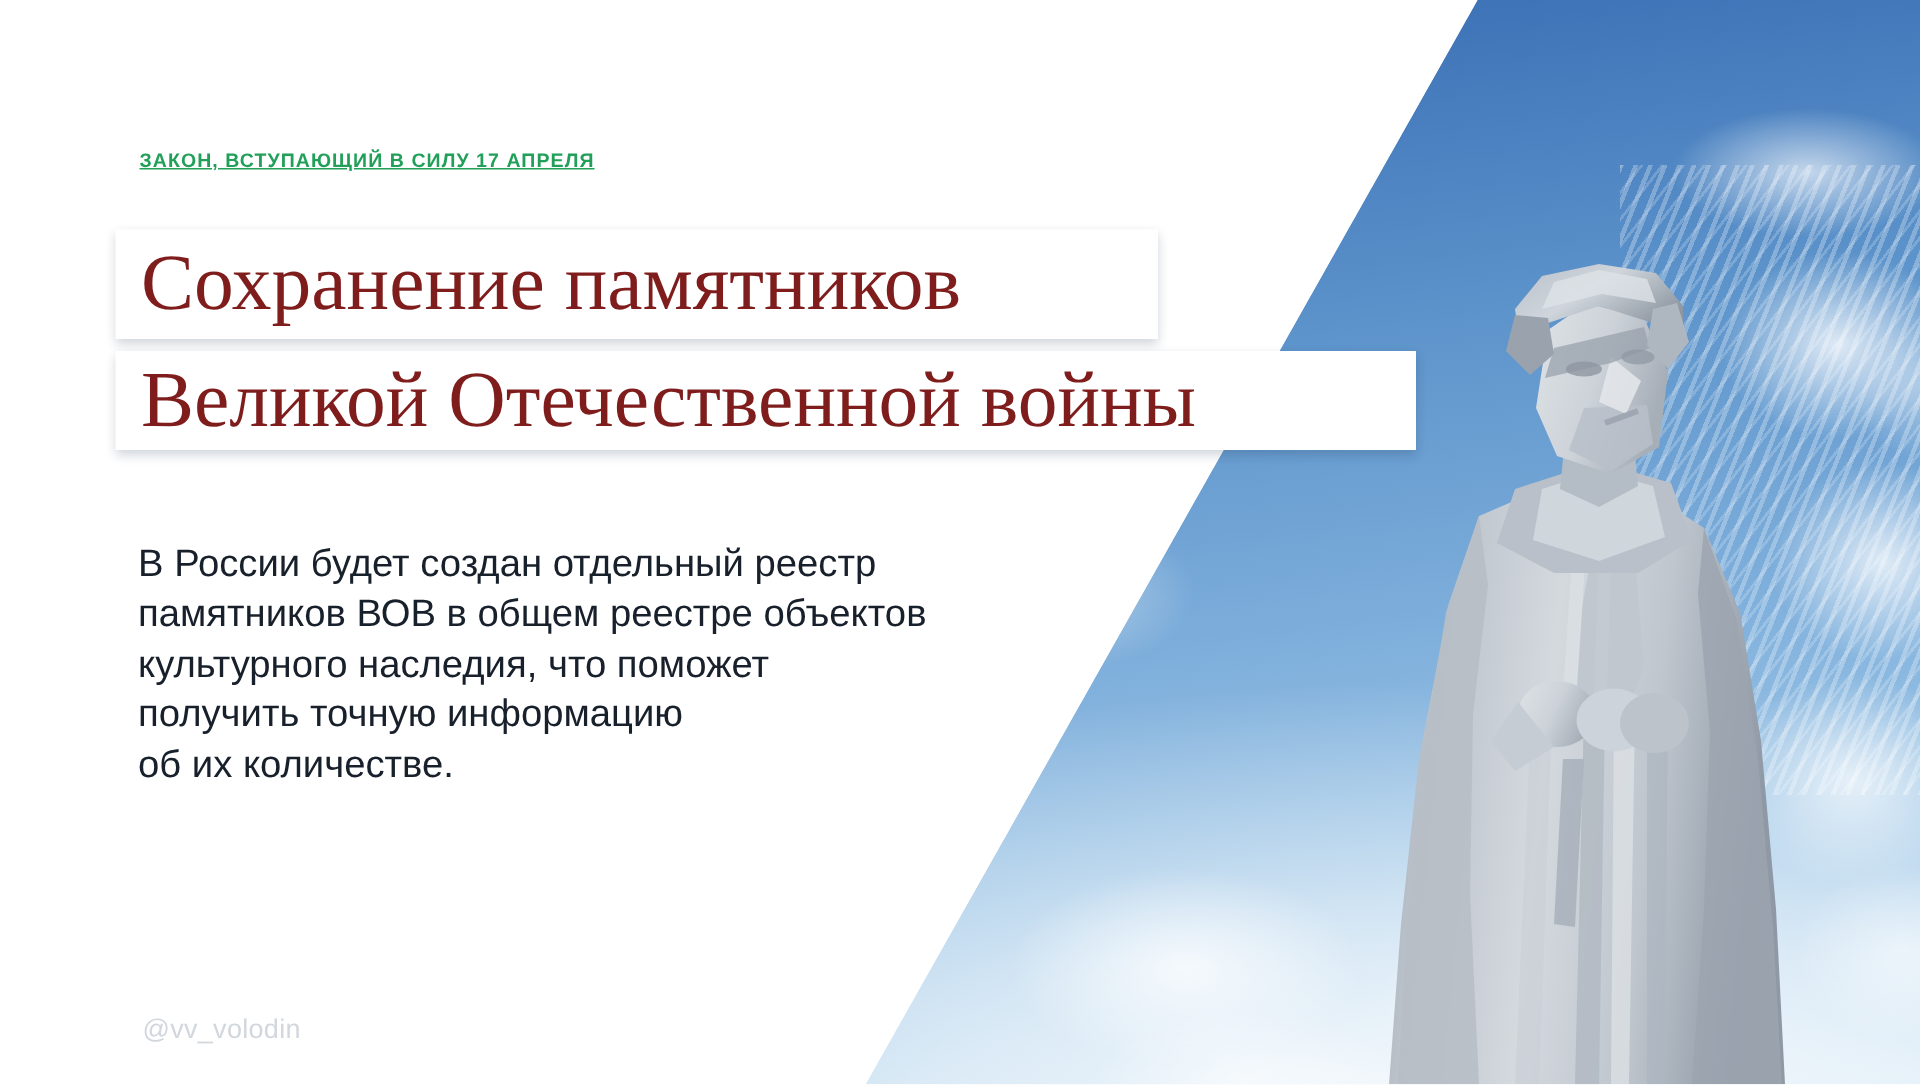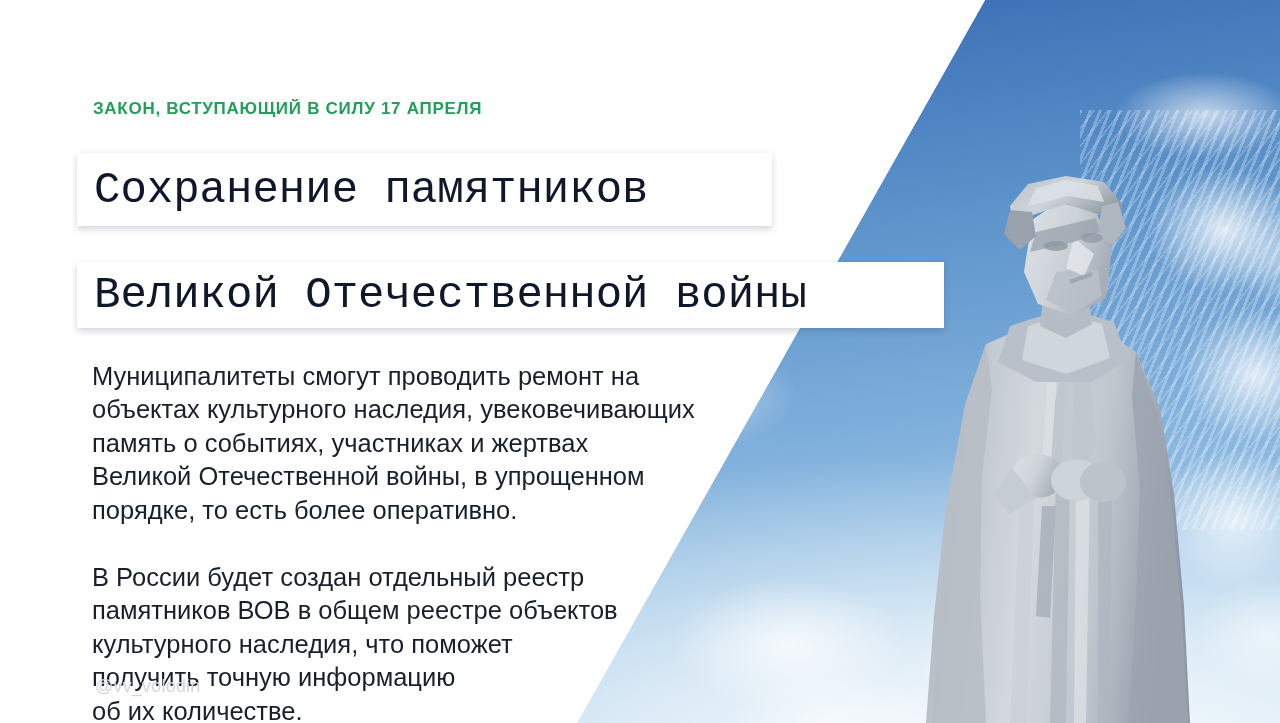--- a/index.html
+++ b/index.html
@@ -89,56 +89,56 @@
     position: absolute;
     inset: 0;
     z-index: 3;
   }
 
   
   .kicker {
     position: absolute;
     left: 93px;
     top: 99px;
-    font-size: 17px;
+    font-size: 13px;
     font-weight: 700;
     letter-spacing: 0.72px;
     color: #22a05a;
     white-space: nowrap;
+    text-decoration: underline;
   }
 
   
   .headline-band {
     position: absolute;
     background: #ffffff;
     box-shadow: 0 3px 7px rgba(20, 40, 70, 0.20);
-    font-family: Liberation Mono, monospace;
-    color: #0f172a;
-    font-size: 44px;
+    font-family: Liberation Serif, serif;
+    color: #7f1d1d;
+    font-size: 53px;
     line-height: 1;
     white-space: nowrap;
     display: flex;
     align-items: center;
   }
   .band-1 {
     left: 77px;
     top: 153px;
     width: 695px;
     height: 73px;
     padding-left: 17px;
     box-sizing: border-box;
   }
   .band-2 {
     left: 77px;
     top: 234px;
     width: 867px;
     height: 66px;
     padding-left: 17px;
     box-sizing: border-box;
-    margin-top: 28px;
   }
 
   
   .body-copy {
     position: absolute;
     left: 92px;
     top: 326px;
     width: 690px;
     color: #18202b;
     font-size: 25.5px;
@@ -268,25 +268,20 @@
 
     <div class="headline-band band-1">
       <span>Сохранение памятников</span>
     </div>
 
     <div class="headline-band band-2">
       <span>Великой Отечественной войны</span>
     </div>
 
     <div class="body-copy">
-      <p>Муниципалитеты смогут проводить ремонт на
-объектах культурного наследия, увековечивающих
-память о событиях, участниках и жертвах
-Великой Отечественной войны, в упрощенном
-порядке, то есть более оперативно.</p>
       <p>В России будет создан отдельный реестр
 памятников ВОВ в общем реестре объектов
 культурного наследия, что поможет
 получить точную информацию
 об их количестве.</p>
     </div>
 
     <div class="handle">@vv_volodin</div>
 
   </div>

